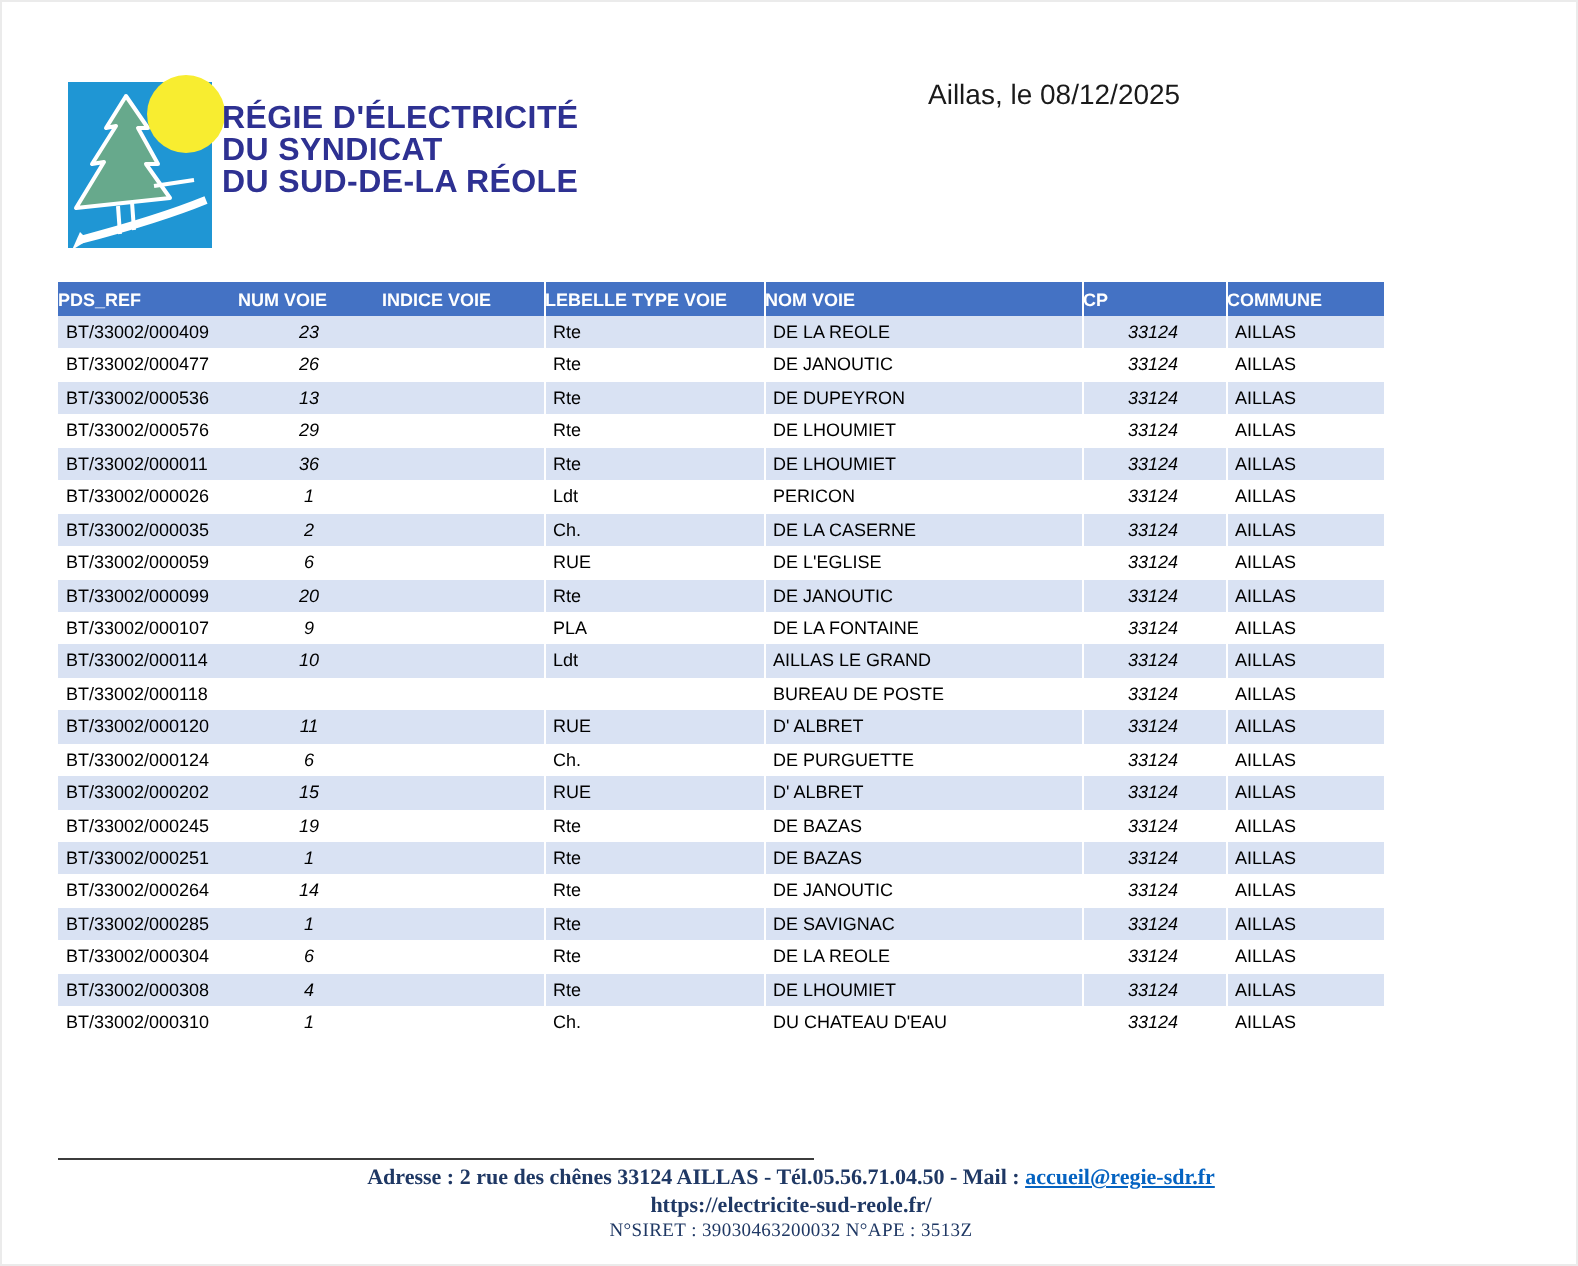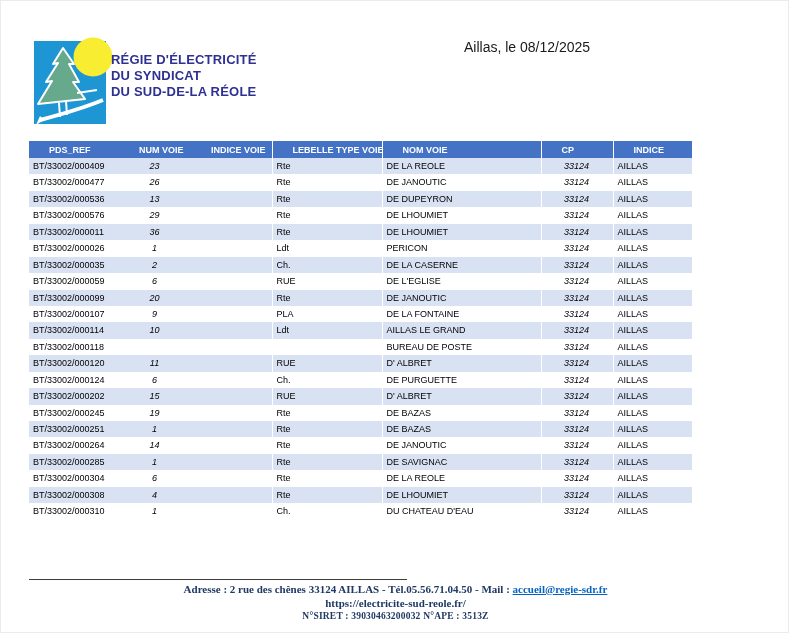--- a/index.html
+++ b/index.html
@@ -3,42 +3,42 @@
 <meta charset="utf-8">
 <style>
   html,body{margin:0;padding:0;background:#fff;}
   .page{position:relative;width:789px;height:633px;background:#ffffff;
         font-family:"Liberation Sans",sans-serif;box-sizing:border-box;
         border:1px solid #ebebeb;overflow:hidden;}
 
   
   .logo{position:absolute;left:32px;top:35px;}
   .org-title{position:absolute;left:110px;top:51px;font-weight:bold;
-             font-size:13px;line-height:16px;color:#2E3192;letter-spacing:.2px;
+             font-size:16px;line-height:16px;color:#2E3192;letter-spacing:.2px;
              white-space:pre-line;}
   .date{position:absolute;left:463px;top:38px;font-size:14px;color:#1a1a1a;}
 
   
   .tablewrap{position:absolute;left:28px;top:140px;}
   table{border-collapse:collapse;table-layout:fixed;width:663px;}
   th{background:#4472C4;color:#ffffff;font-size:9px;font-weight:bold;
-     height:17px;text-align:left;padding:0 20px;white-space:nowrap;overflow:hidden;}
+     height:17px;text-align:left;padding:0 0;white-space:nowrap;overflow:hidden;}
   td{font-size:9px;color:#000;height:16.44px;line-height:16.44px;padding:0 4px;
      white-space:nowrap;overflow:hidden;}
   tbody tr:nth-child(odd){background:#D9E2F3;}
   th:nth-child(n+4),td:nth-child(n+4){border-left:1.5px solid #ffffff;}
   td:nth-child(2),td:nth-child(6){text-align:center;padding-right:5px;font-style:italic;}
 
   
   .footer-rule{position:absolute;left:28px;top:578px;width:378px;height:1px;
                background:#3c3c3c;}
   .footer{position:absolute;left:0;top:582px;width:789px;text-align:center;
           font-family:"Liberation Serif",serif;color:#1F3864;}
   .footer .line1,.footer .line2{font-size:11px;line-height:13.5px;font-weight:bold;}
-  .footer .line3{font-size:9.5px;line-height:12.5px;font-weight:bold;letter-spacing:.2px;}
+  .footer .line3{font-size:9.5px;line-height:12.5px;font-weight:normal;letter-spacing:.2px;}
   .email{color:#0563C1;text-decoration:underline;font-weight:bold;}
 </style>
 </head>
 <body>
 
 <div class="page">
 
   <svg class="logo" width="85" height="92" viewBox="0 0 85 92" aria-hidden="true">
     <rect x="1" y="5" width="72" height="83" fill="#1F96D4"></rect>
     <path d="M30,12 L20,28 L25,27 L13,46 L19,45 L5,68 L52,63 L40,46 L46,46 L36,28 L41,28 Z" fill="#67A98C" stroke="#ffffff" stroke-width="2" stroke-linejoin="round"></path>
@@ -67,21 +67,21 @@
         <col style="width:79px">
       </colgroup>
       <thead>
         <tr>
             <th>PDS_REF</th>
             <th>NUM VOIE</th>
             <th>INDICE VOIE</th>
             <th>LEBELLE TYPE VOIE</th>
             <th>NOM VOIE</th>
             <th>CP</th>
-            <th>INDICE</th>
+            <th>COMMUNE</th>
           </tr>
       </thead>
       <tbody>
           <tr>
             <td>BT/33002/000409</td>
             <td>23</td>
             <td></td>
             <td>Rte</td>
             <td>DE LA REOLE</td>
             <td>33124</td>

